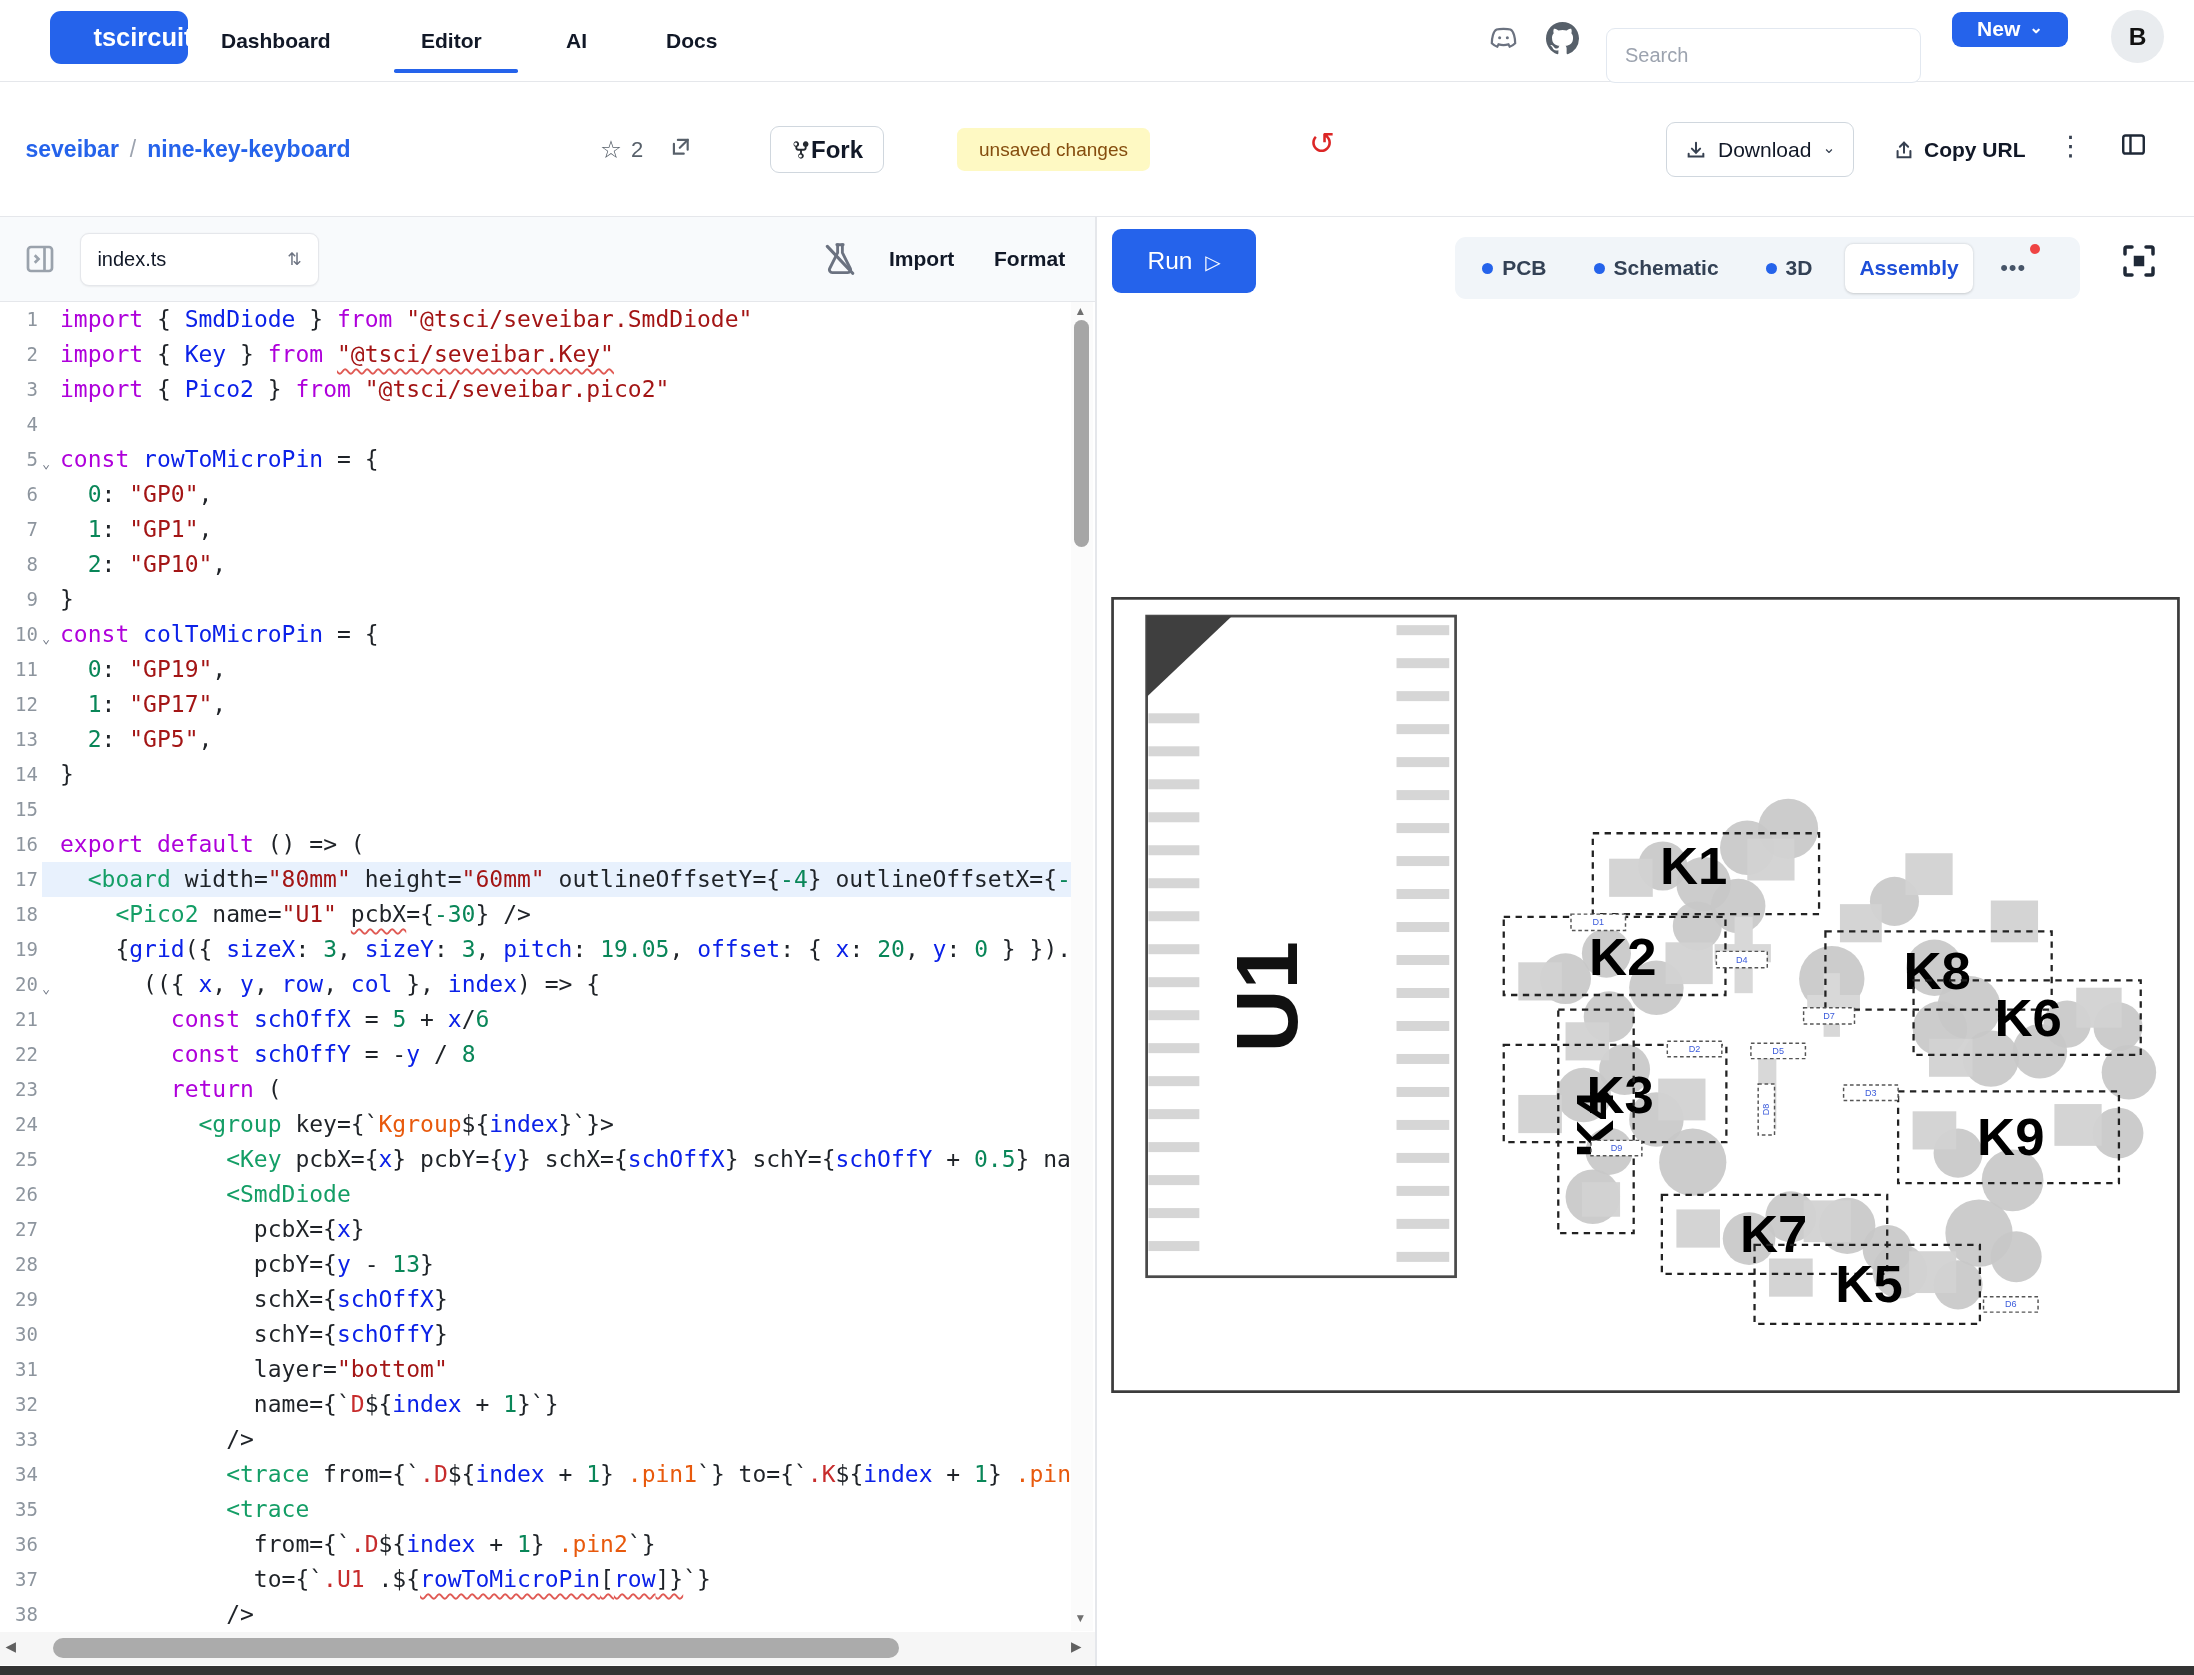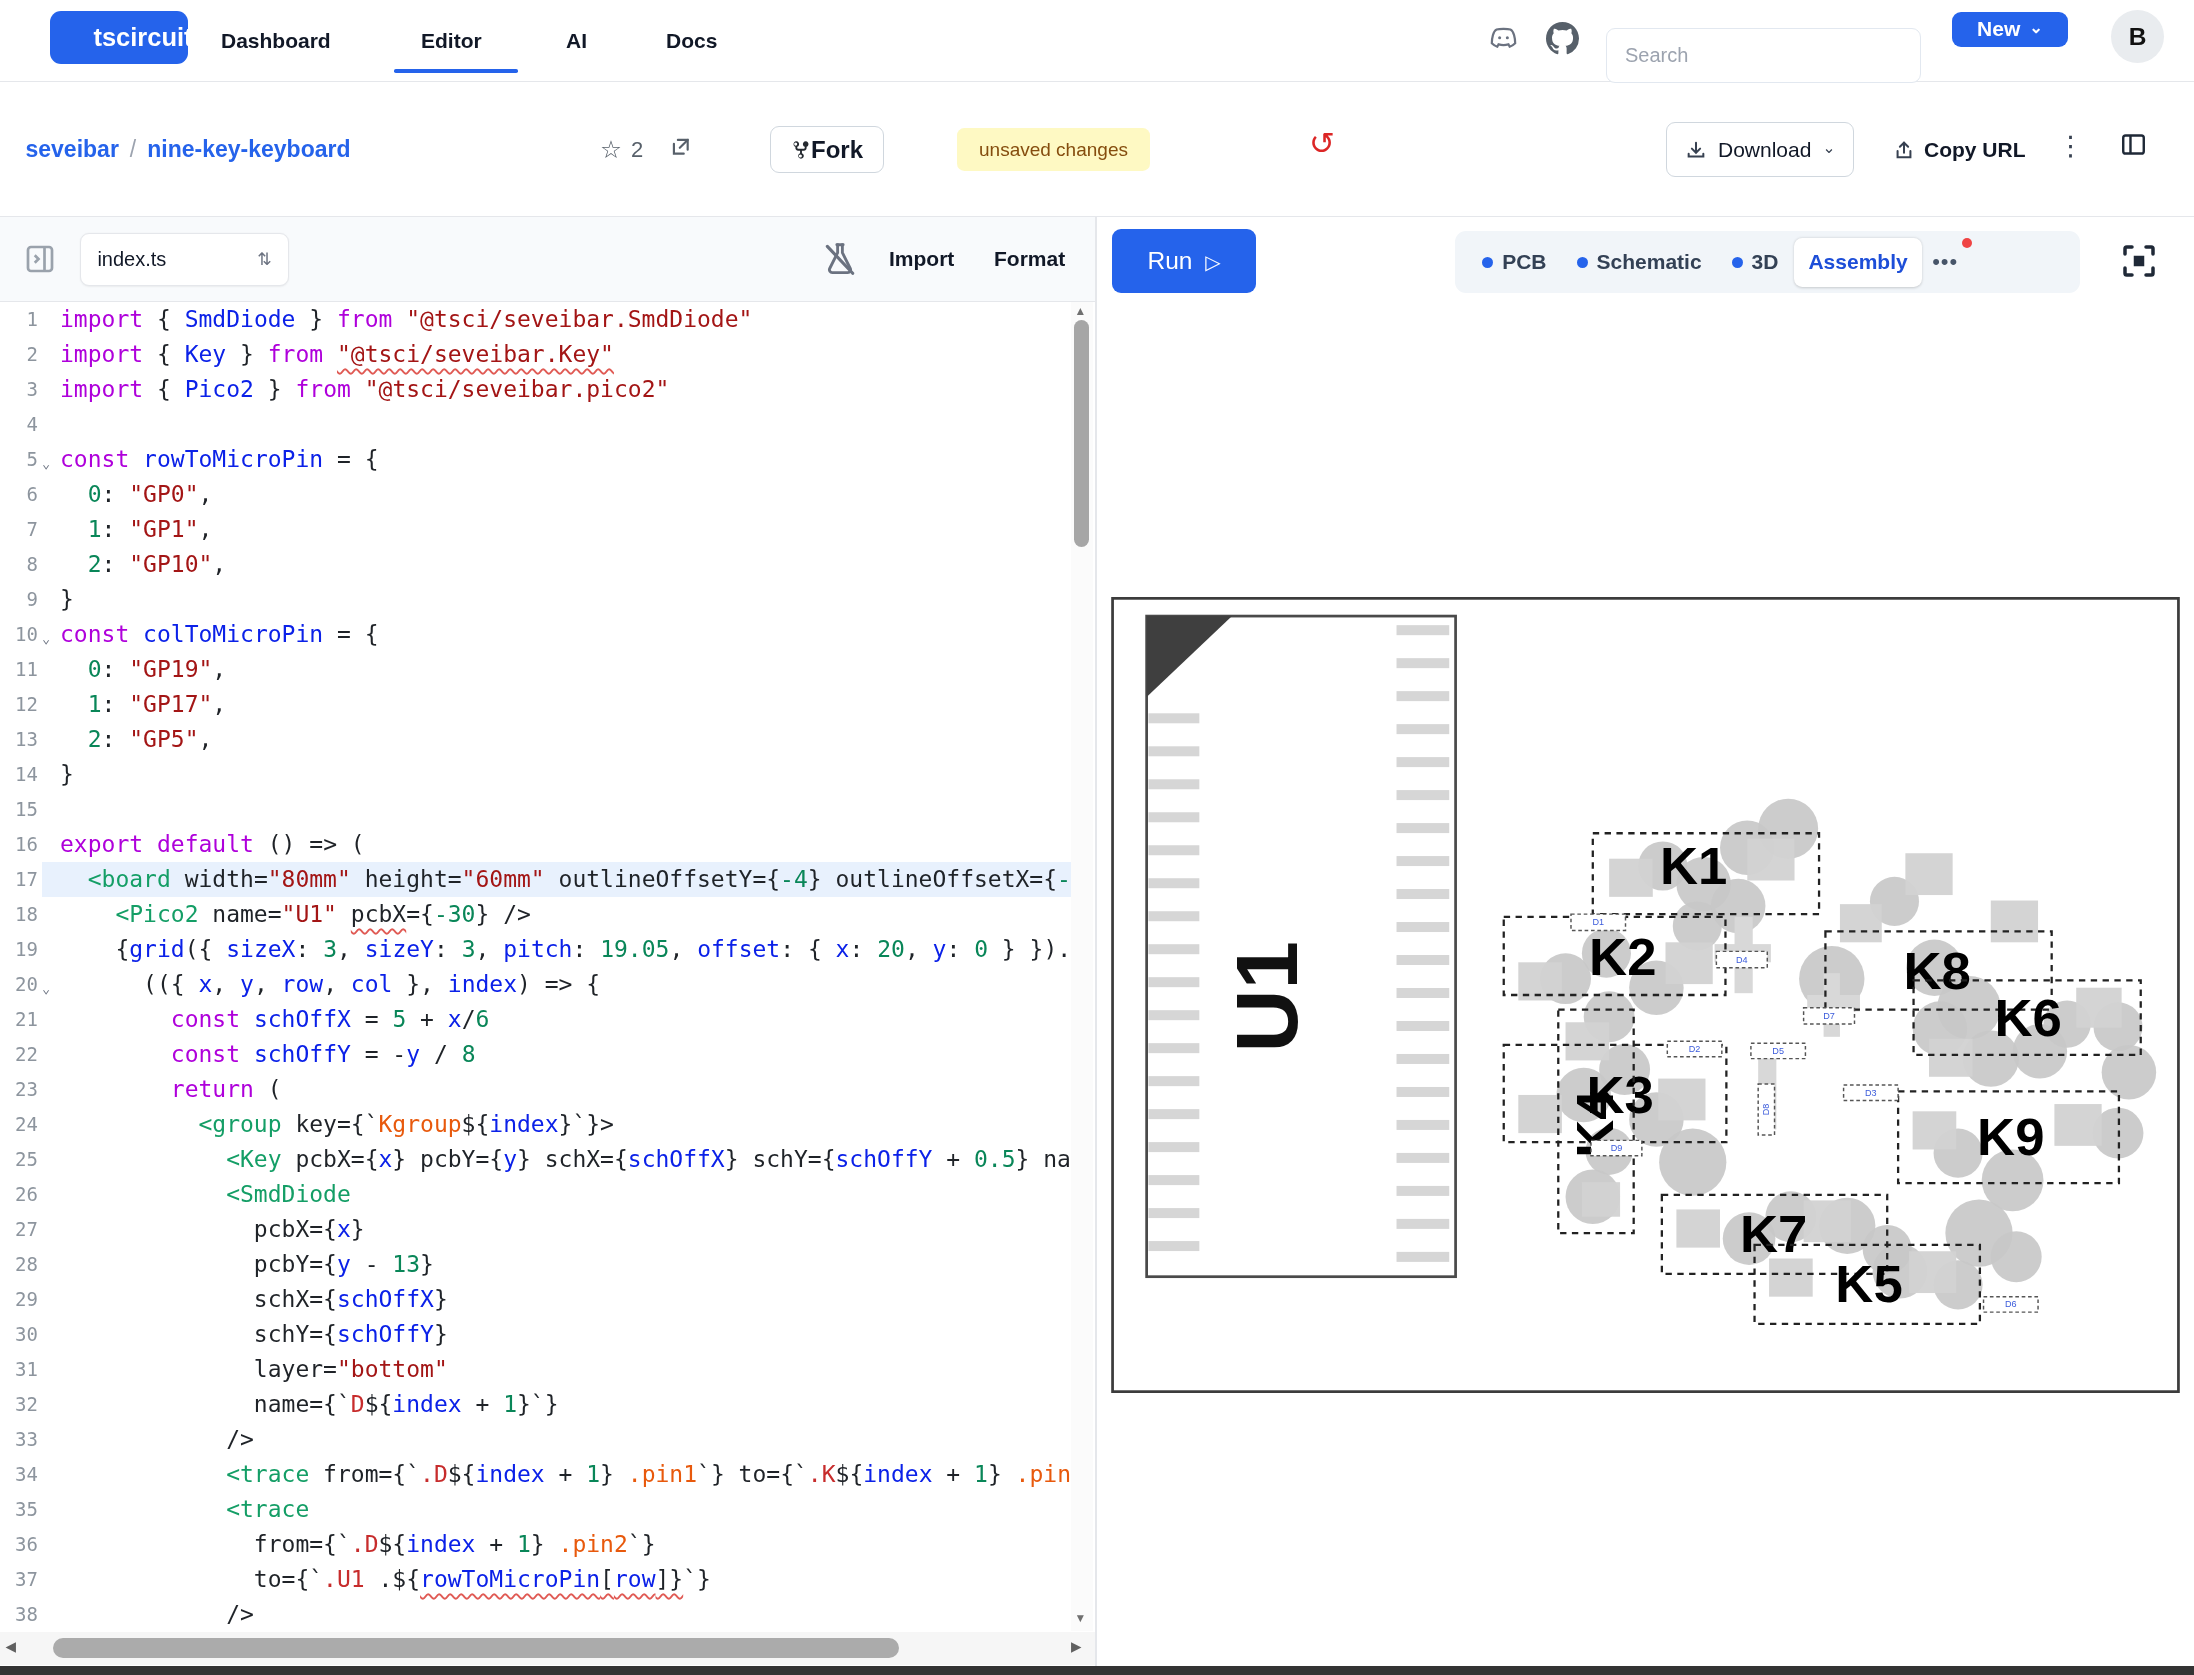--- a/index.html
+++ b/index.html
@@ -30,21 +30,21 @@
   .undo { position:absolute; left:1309px; top:42px; font-size:31px; color:#dc2626; cursor:pointer; }
   .dl-btn { position:absolute; left:1666px; top:39px; height:55px; padding:0 18px; border:0.9px solid #d0d7de; border-radius:9px; background:#fff; display:flex; align-items:center; gap:11px; font-size:21px; font-weight:500; color:#111827; }
   .dl-btn .chev { font-size:15.5px; color:#374151; transform:translateY(-1.8px); }
   .copy-btn { position:absolute; left:1893px; top:39px; height:55px; display:flex; align-items:center; gap:9px; font-size:21px; font-weight:600; color:#111827; }
   .kebab { position:absolute; left:2057px; top:47px; font-size:27px; color:#374151; letter-spacing:0; }
   .panel-icon { position:absolute; left:2118px; top:47px; }
 
   
   .ed-toolbar { position:absolute; left:0; top:217px; width:1096px; height:85px; background:#f8fafc; border-bottom:0.9px solid #e5e7eb; }
   .expand-icon { position:absolute; left:22px; top:22px; }
-  .file-select { position:absolute; left:80px; top:15.5px; width:209px; height:53px; background:#fff; border:0.9px solid #e5e7eb; border-radius:9px; box-shadow:0 0.9px 1.8px rgba(0,0,0,.06); display:flex; align-items:center; justify-content:space-between; padding:0 16.4px; font-size:20px; color:#111827; }
+  .file-select { position:absolute; left:80px; top:15.5px; width:239px; height:53px; background:#fff; border:0.9px solid #e5e7eb; border-radius:9px; box-shadow:0 0.9px 1.8px rgba(0,0,0,.06); display:flex; align-items:center; justify-content:space-between; padding:0 16.4px; font-size:20px; color:#111827; }
   .file-select .arrows { color:#6b7280; font-size:17.3px; }
   .flask { position:absolute; left:821px; top:23px; }
   .tool-lbl { position:absolute; top:0; height:84px; display:flex; align-items:center; font-size:21px; font-weight:600; color:#111827; cursor:pointer; }
 
   .code-area { position:absolute; left:0; top:302px; width:1071px; height:1329px; background:#fff; overflow:hidden; }
   .cl { position:relative; height:35px; line-height:35px; white-space:pre; font-family:"DejaVu Sans Mono", monospace; font-size:23px; }
   .cl.hl { background:linear-gradient(to right, transparent 42px, #e8f1fd 42px); }
   .cl .gut { position:absolute; left:0; top:0; width:38px; text-align:right; font-size:19px; color:#8d959e; font-family:"DejaVu Sans Mono", monospace; }
   .cl .fold { position:absolute; left:42px; top:3.6px; font-size:13.6px; color:#6b7280; }
   .cl .code { position:absolute; left:60px; top:0; }
@@ -57,21 +57,21 @@
   .varr { position:absolute; left:3.6px; font-size:11.8px; color:#707070; }
   .hscroll { position:absolute; left:0; top:1632px; width:1096px; height:33px; background:#f6f6f6; }
   .hthumb { position:absolute; left:53px; top:5.5px; width:846px; height:20px; background:#ababab; border-radius:10px; }
   .harr { position:absolute; top:6.4px; font-size:13.6px; color:#606060; }
 
   .vdivider { position:absolute; left:1095px; top:217px; width:1.8px; height:1449px; background:#e5e7eb; }
 
   
   .run-btn { position:absolute; left:1112px; top:229px; width:144px; height:64px; background:#2563eb; border-radius:9px; color:#fff; font-size:24.5px; font-weight:500; display:flex; align-items:center; justify-content:center; gap:12.7px; }
   .run-btn .play { font-size:20px; transform:translateY(0.9px); }
-  .tabs-wrap { position:absolute; left:1455px; top:231px; width:625px; height:62px; background:#f1f5f9; border-radius:11px; display:flex; align-items:center; padding:0 12.7px; gap:1px; }
+  .tabs-wrap { position:absolute; left:1455px; top:237px; width:625px; height:62px; background:#f1f5f9; border-radius:11px; display:flex; align-items:center; padding:0 12.7px; gap:18px; }
   .tab { display:flex; align-items:center; gap:9px; font-size:21px; font-weight:600; color:#334155; padding:0 14.5px; height:49px; border-radius:8.2px; cursor:pointer; }
   .tab .dot { width:11px; height:11px; border-radius:50%; background:#2563eb; }
   .tab.active { background:#fff; box-shadow:0 0.9px 2.7px rgba(0,0,0,.18); color:#1d4ed8; }
   .tab-more { position:relative; font-size:22px; color:#475569; padding:0 9px; letter-spacing:0.9px; }
   .tab-more .notif { position:absolute; right:-5.5px; top:-11px; width:10px; height:10px; border-radius:50%; background:#ef4444; }
   .fs-icon { position:absolute; left:2118px; top:240px; }
 
   .board-svg { position:absolute; left:1111px; top:597px; }
 
   .bottom-strip { position:absolute; left:0; top:1666px; width:2195px; height:9px; background:#333; }

